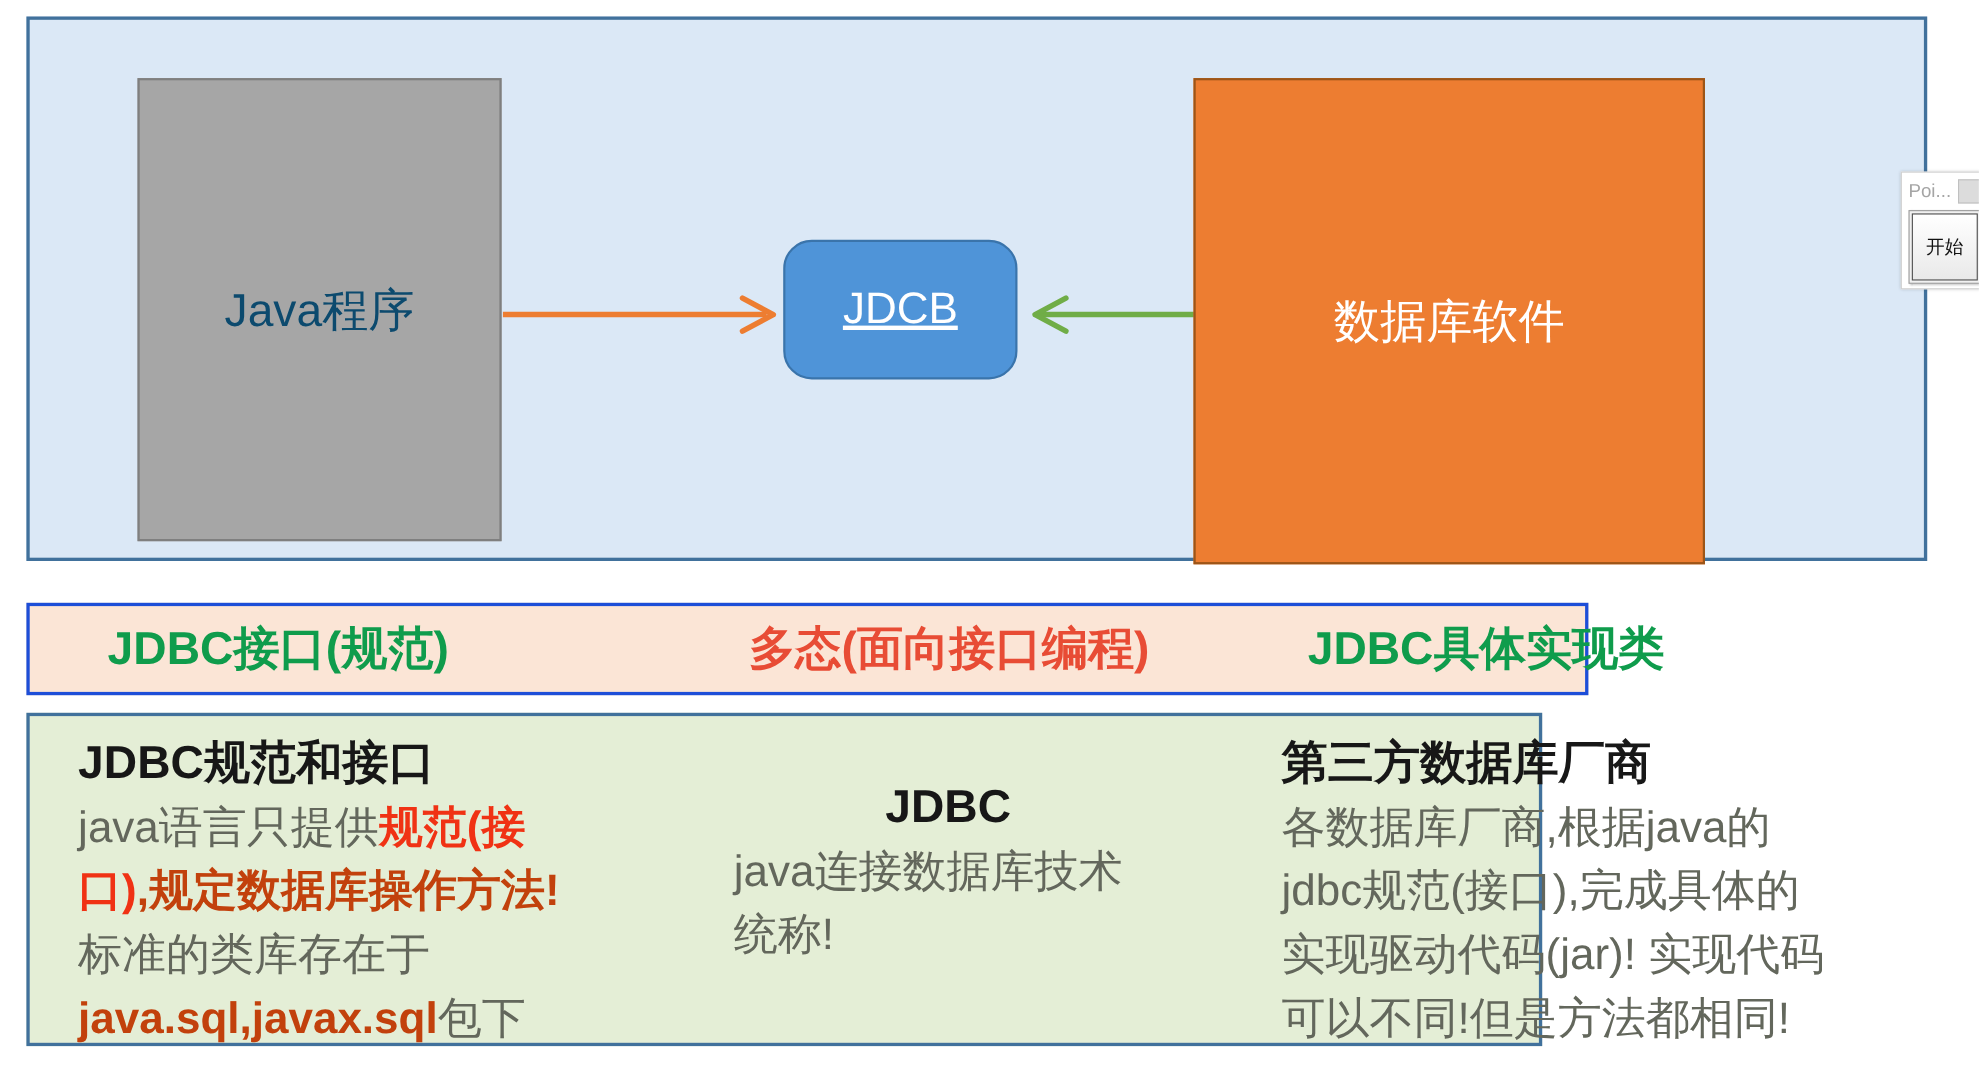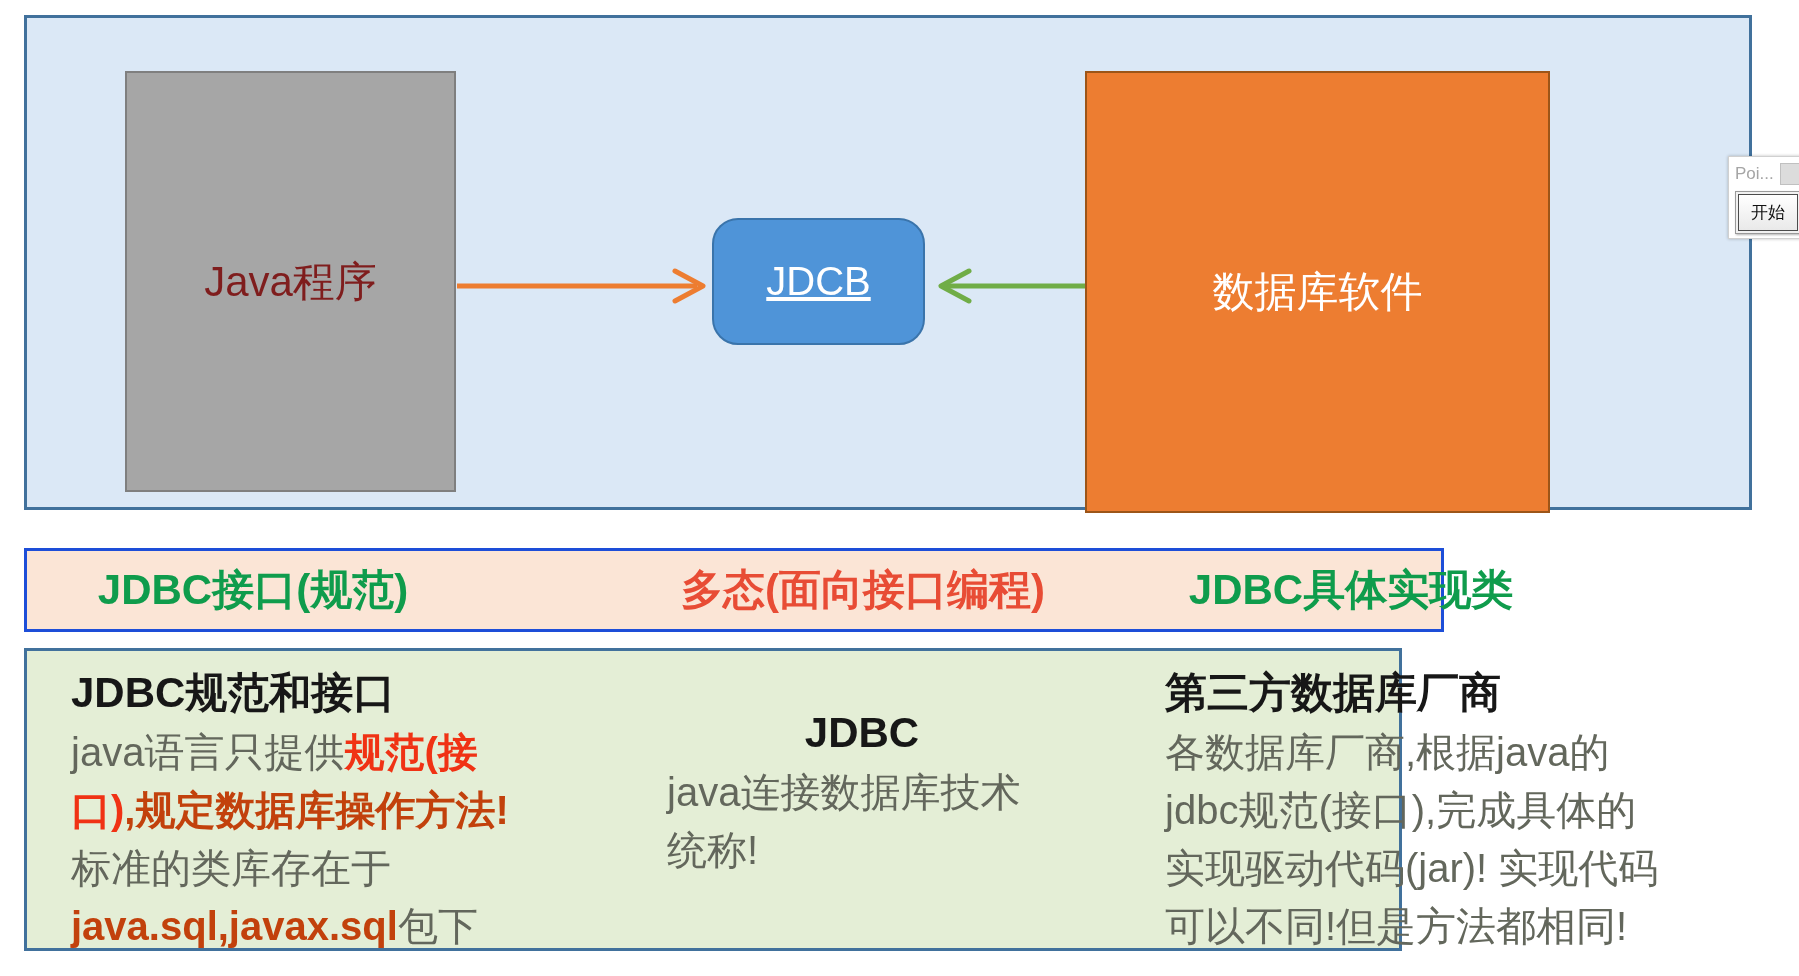--- a/index.html
+++ b/index.html
@@ -8,21 +8,21 @@
     font-family:"Liberation Sans",sans-serif;overflow:hidden;
   }
   
   .panel-top{
     position:absolute;left:24px;top:15px;width:1728px;height:495px;
     background:#dbe8f6;border:3px solid #41719c;box-sizing:border-box;
   }
   .gray-box{
     position:absolute;left:98px;top:53px;width:331px;height:421px;
     background:#a6a6a6;border:2px solid #7f7f7f;box-sizing:border-box;
-    color:#7f1d1d;font-size:42px;display:flex;align-items:center;justify-content:center;
+    color:#0c4a6e;font-size:42px;display:flex;align-items:center;justify-content:center;
   }
   .jdbc-box{
     position:absolute;left:685px;top:200px;width:213px;height:127px;
     background:#4f94d8;border:2px solid #3a74ab;border-radius:26px;box-sizing:border-box;
     color:#ffffff;font-size:40px;display:flex;align-items:center;justify-content:center;text-decoration:underline;
   }
   .orange-box{
     position:absolute;left:1058px;top:53px;width:465px;height:442px;
     background:#ed7d31;border:2px solid #9c5518;box-sizing:border-box;
     color:#ffffff;font-size:42px;display:flex;align-items:center;justify-content:center;
@@ -39,21 +39,21 @@
   .overlay-titlerow{display:flex;align-items:center;gap:6px;height:26px;}
   .overlay-title{color:#a5a5a5;font-size:17px;}
   .mini-btn{width:22px;height:20px;background:#dcdcdc;border:1px solid #c0c0c0;}
   .start-wrap{
     margin-top:4px;background:#f1f1f1;border:1px solid #9a9a9a;
     box-shadow:1px 1px 2px rgba(0,0,0,.3);padding:2px;display:inline-block;
   }
   .start-btn{
     font-family:Liberation Mono, monospace;
     background:linear-gradient(#ffffff,#e9e9e9);border:1px solid #4c4c4c;
-    font-size:17px;color:#111;padding:6px 12px;cursor:pointer;
+    font-size:17px;color:#111;padding:18px 12px;cursor:pointer;
   }
   
   .band{
     position:absolute;left:24px;top:548px;width:1420px;height:84px;
     background:#fbe5d6;border:3px solid #1d4ed8;box-sizing:border-box;
   }
   .band-label{
     position:absolute;top:50%;transform:translate(-50%,-50%);
     font-size:42px;font-weight:bold;white-space:nowrap;
   }

